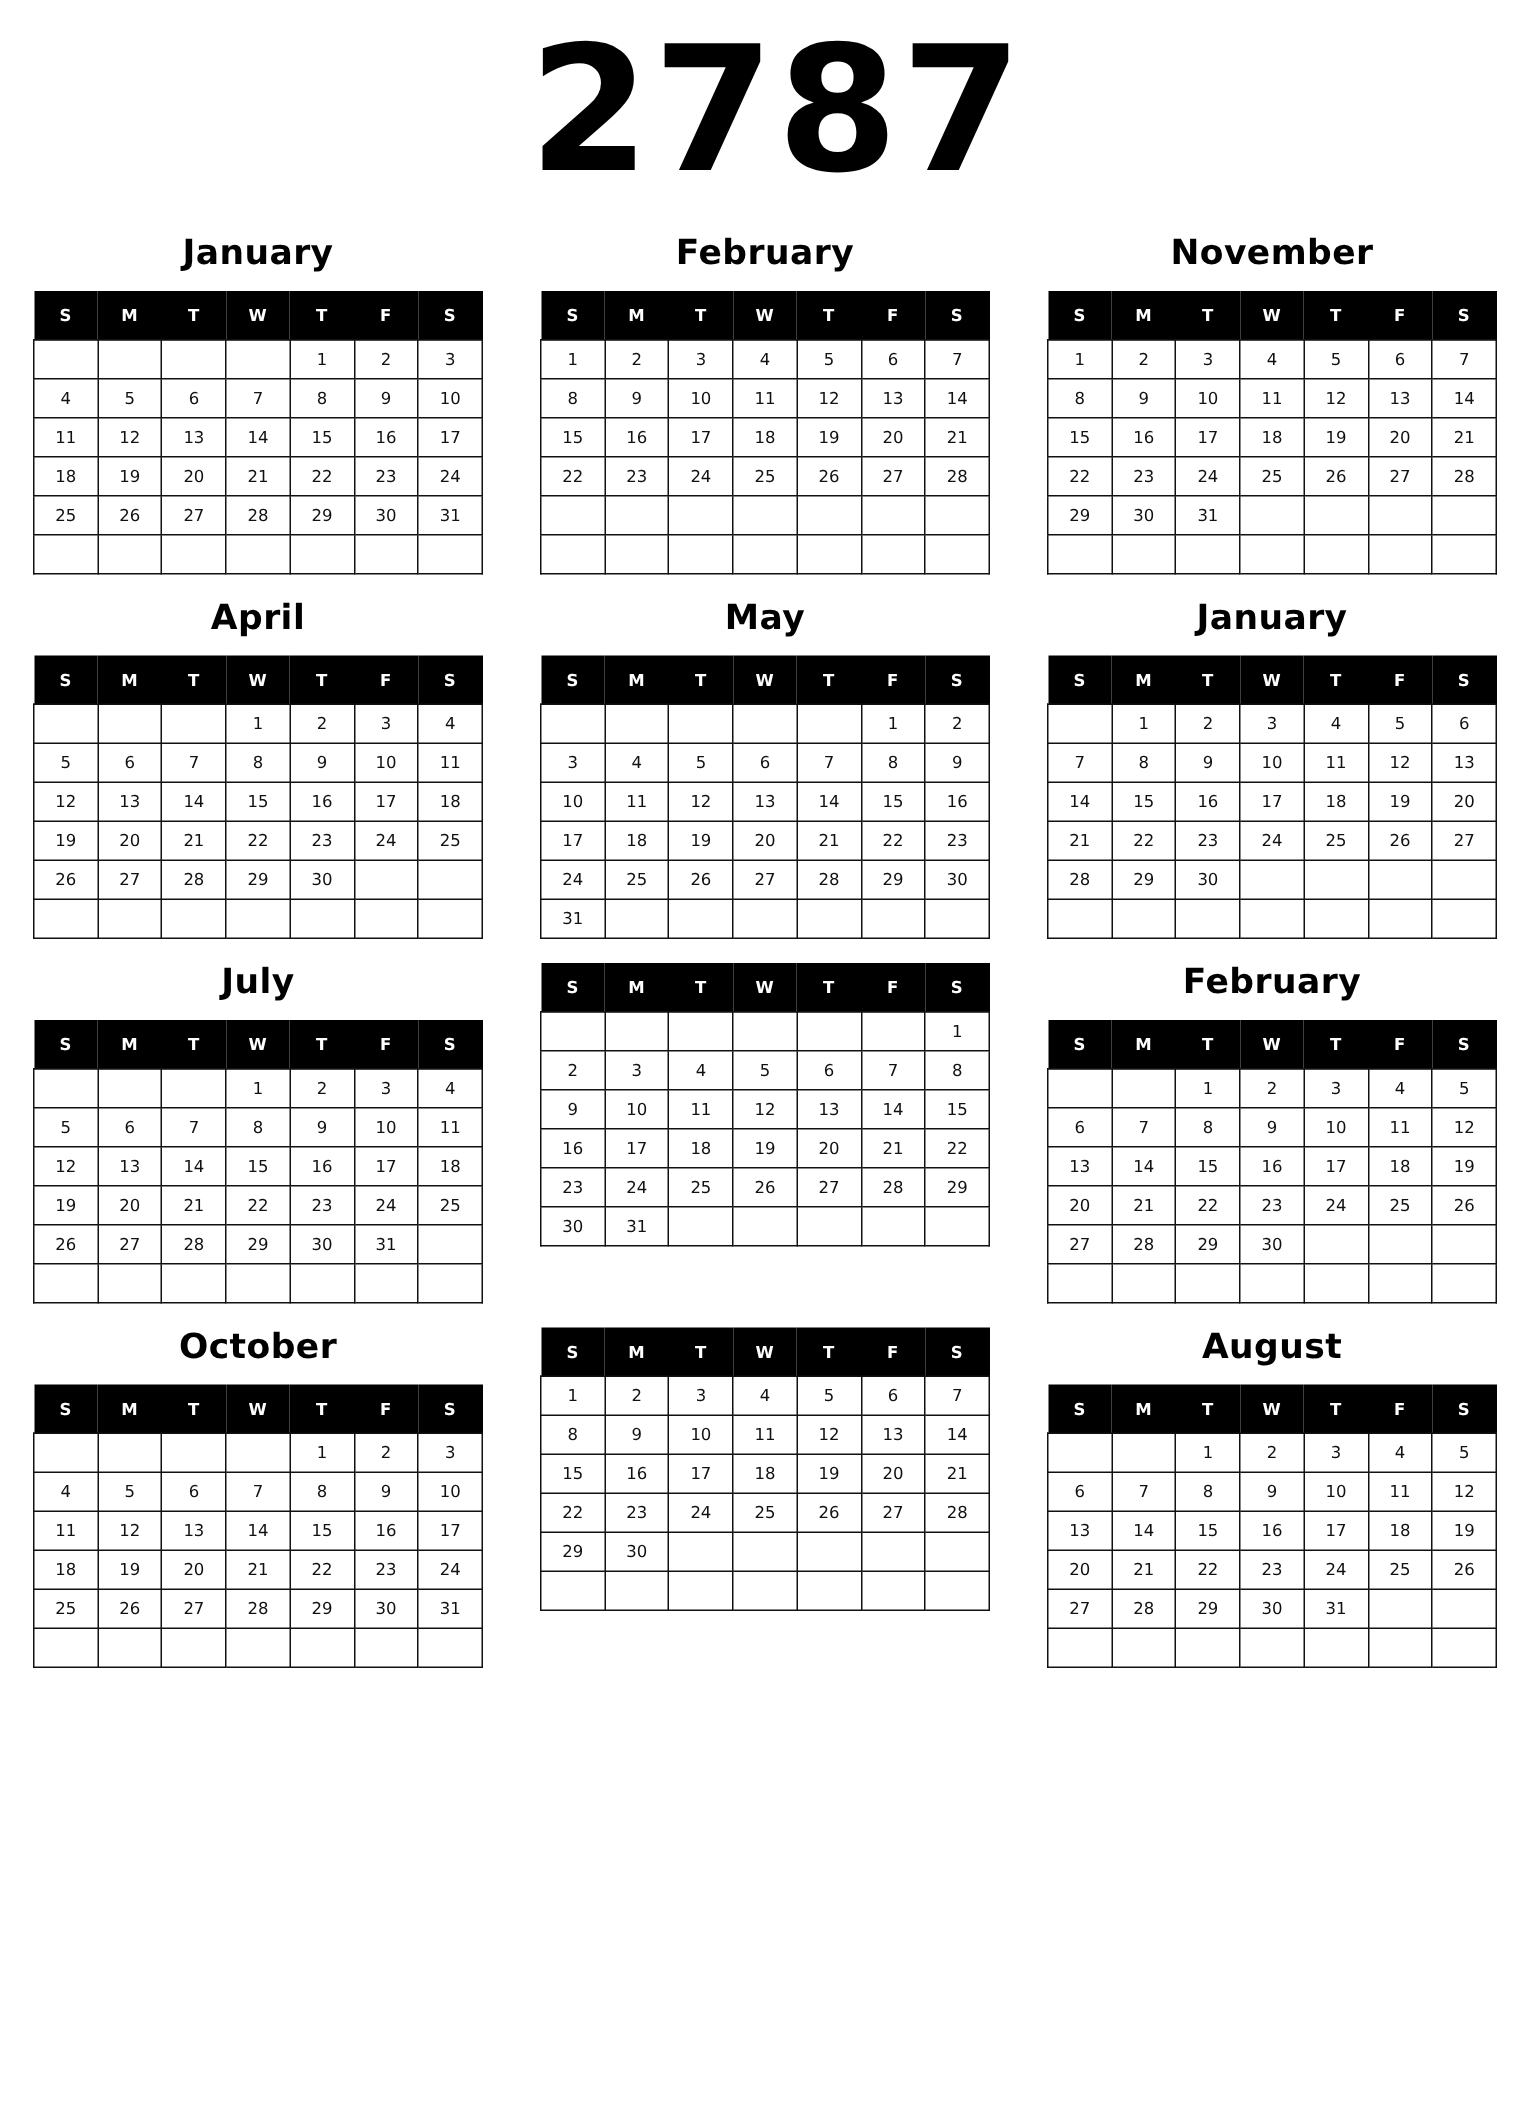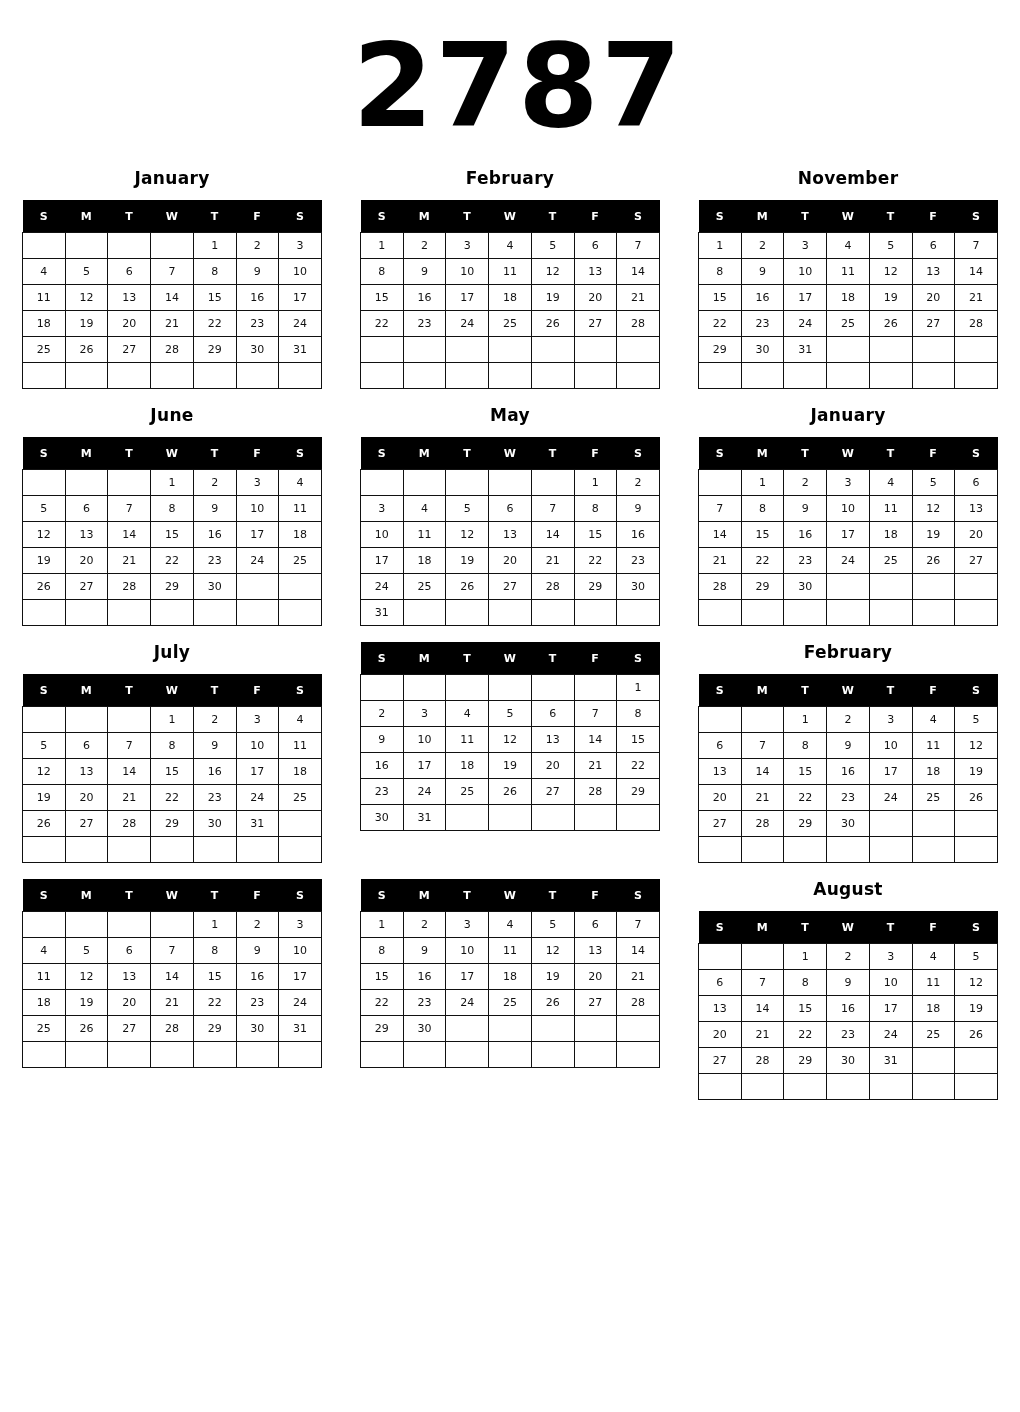--- a/index.html
+++ b/index.html
@@ -20,40 +20,40 @@
     position: relative;
     box-sizing: border-box;
   }
   .year-title {
     text-align: center;
     font-family: "DejaVu Sans", sans-serif;
     font-weight: bold;
     font-size: 116px;
     line-height: 1;
     letter-spacing: 2px;
-    padding-top: 28px;
+    padding-top: 16px;
     margin: 0 0 24px 16px;
     color: #000;
   }
   .months-grid {
     display: grid;
     grid-template-columns: repeat(3, 320px);
     justify-content: center;
     column-gap: 18px;
     row-gap: 0px;
     padding: 0 18px;
   }
   .month {
     width: 320px;
     margin-bottom: 16px;
   }
   .month-name {
     text-align: center;
     font-weight: bold;
-    font-size: 17px;
+    font-size: 23px;
     margin: 0 0 12px 0;
     letter-spacing: 0.3px;
   }
   table.cal {
     border-collapse: collapse;
     width: 300px;
     margin: 0 auto;
     table-layout: fixed;
   }
   table.cal thead th {
@@ -296,21 +296,21 @@
               <td class="empty"></td>
               <td class="empty"></td>
               <td class="empty"></td>
               <td class="empty"></td>
               <td class="empty"></td>
             </tr>
           </tbody>
         </table>
       </div>
       <div class="month">
-        <div class="month-name">June</div>
+        <div class="month-name">April</div>
         <table class="cal">
           <thead>
             <tr>
               <th>S</th>
               <th>M</th>
               <th>T</th>
               <th>W</th>
               <th>T</th>
               <th>F</th>
               <th>S</th>
@@ -727,20 +727,21 @@
               <td class="empty"></td>
               <td class="empty"></td>
               <td class="empty"></td>
               <td class="empty"></td>
               <td class="empty"></td>
             </tr>
           </tbody>
         </table>
       </div>
       <div class="month">
+        <div class="month-name">October</div>
         <table class="cal">
           <thead>
             <tr>
               <th>S</th>
               <th>M</th>
               <th>T</th>
               <th>W</th>
               <th>T</th>
               <th>F</th>
               <th>S</th>

